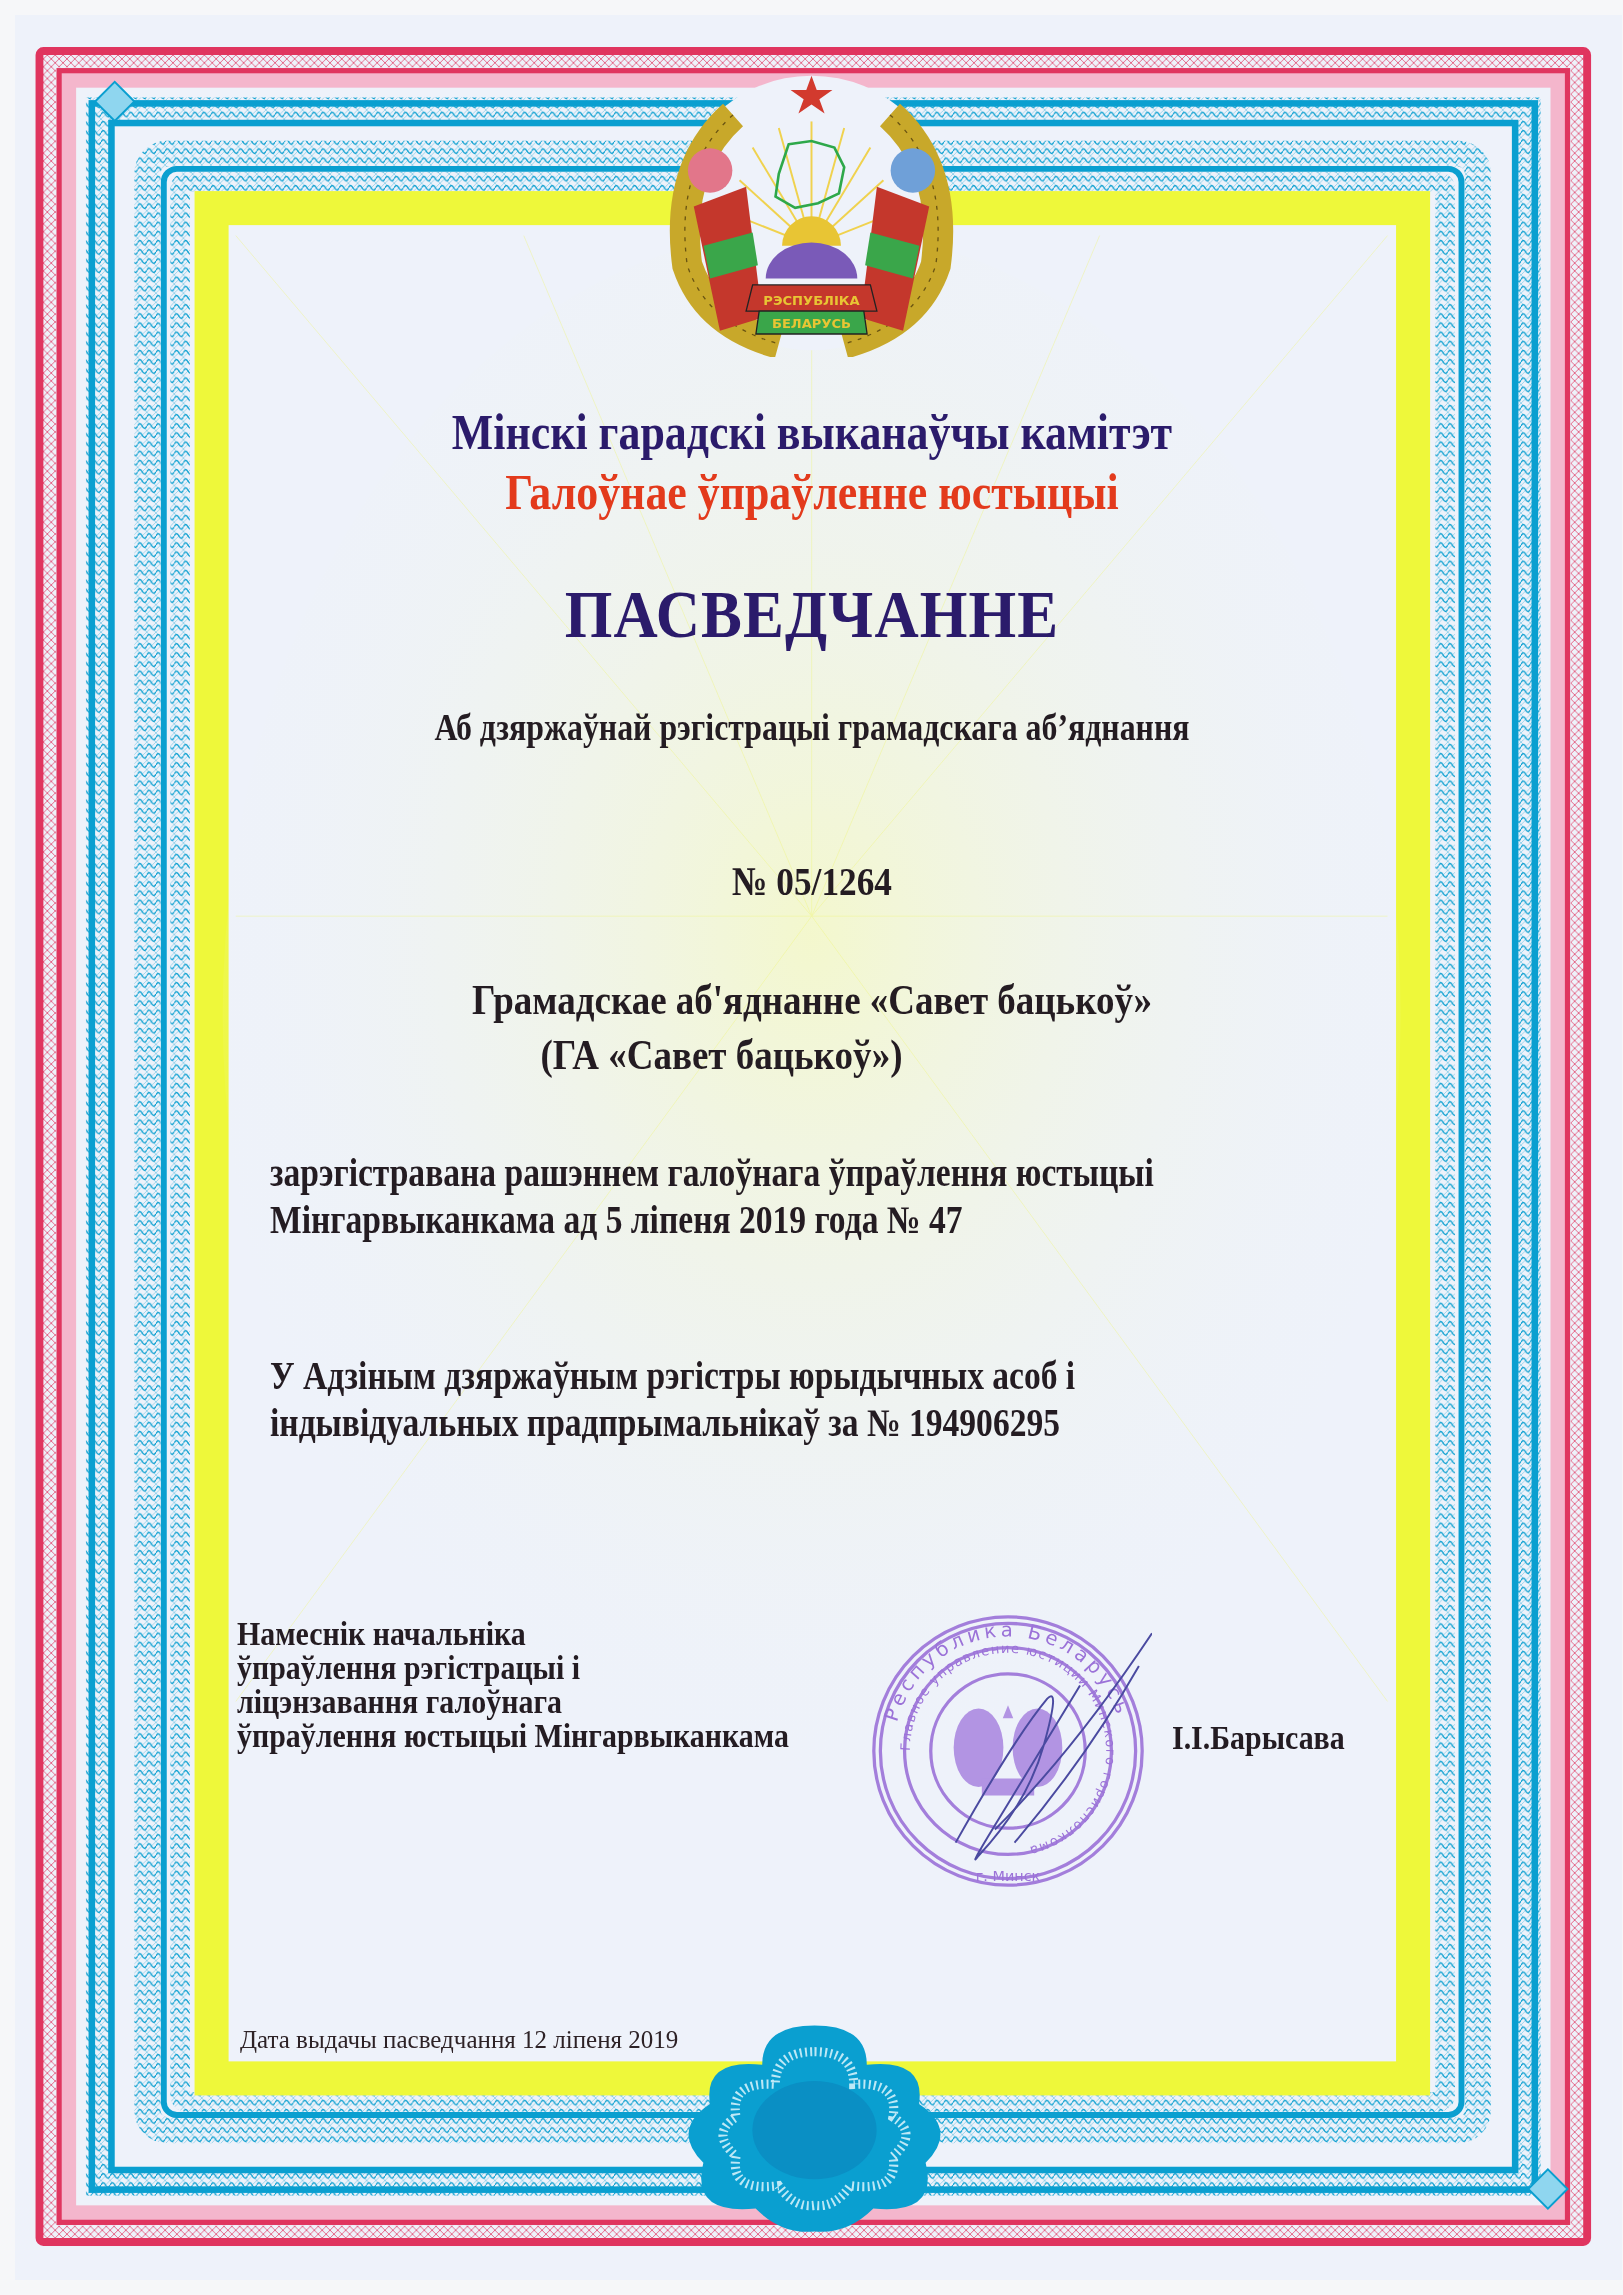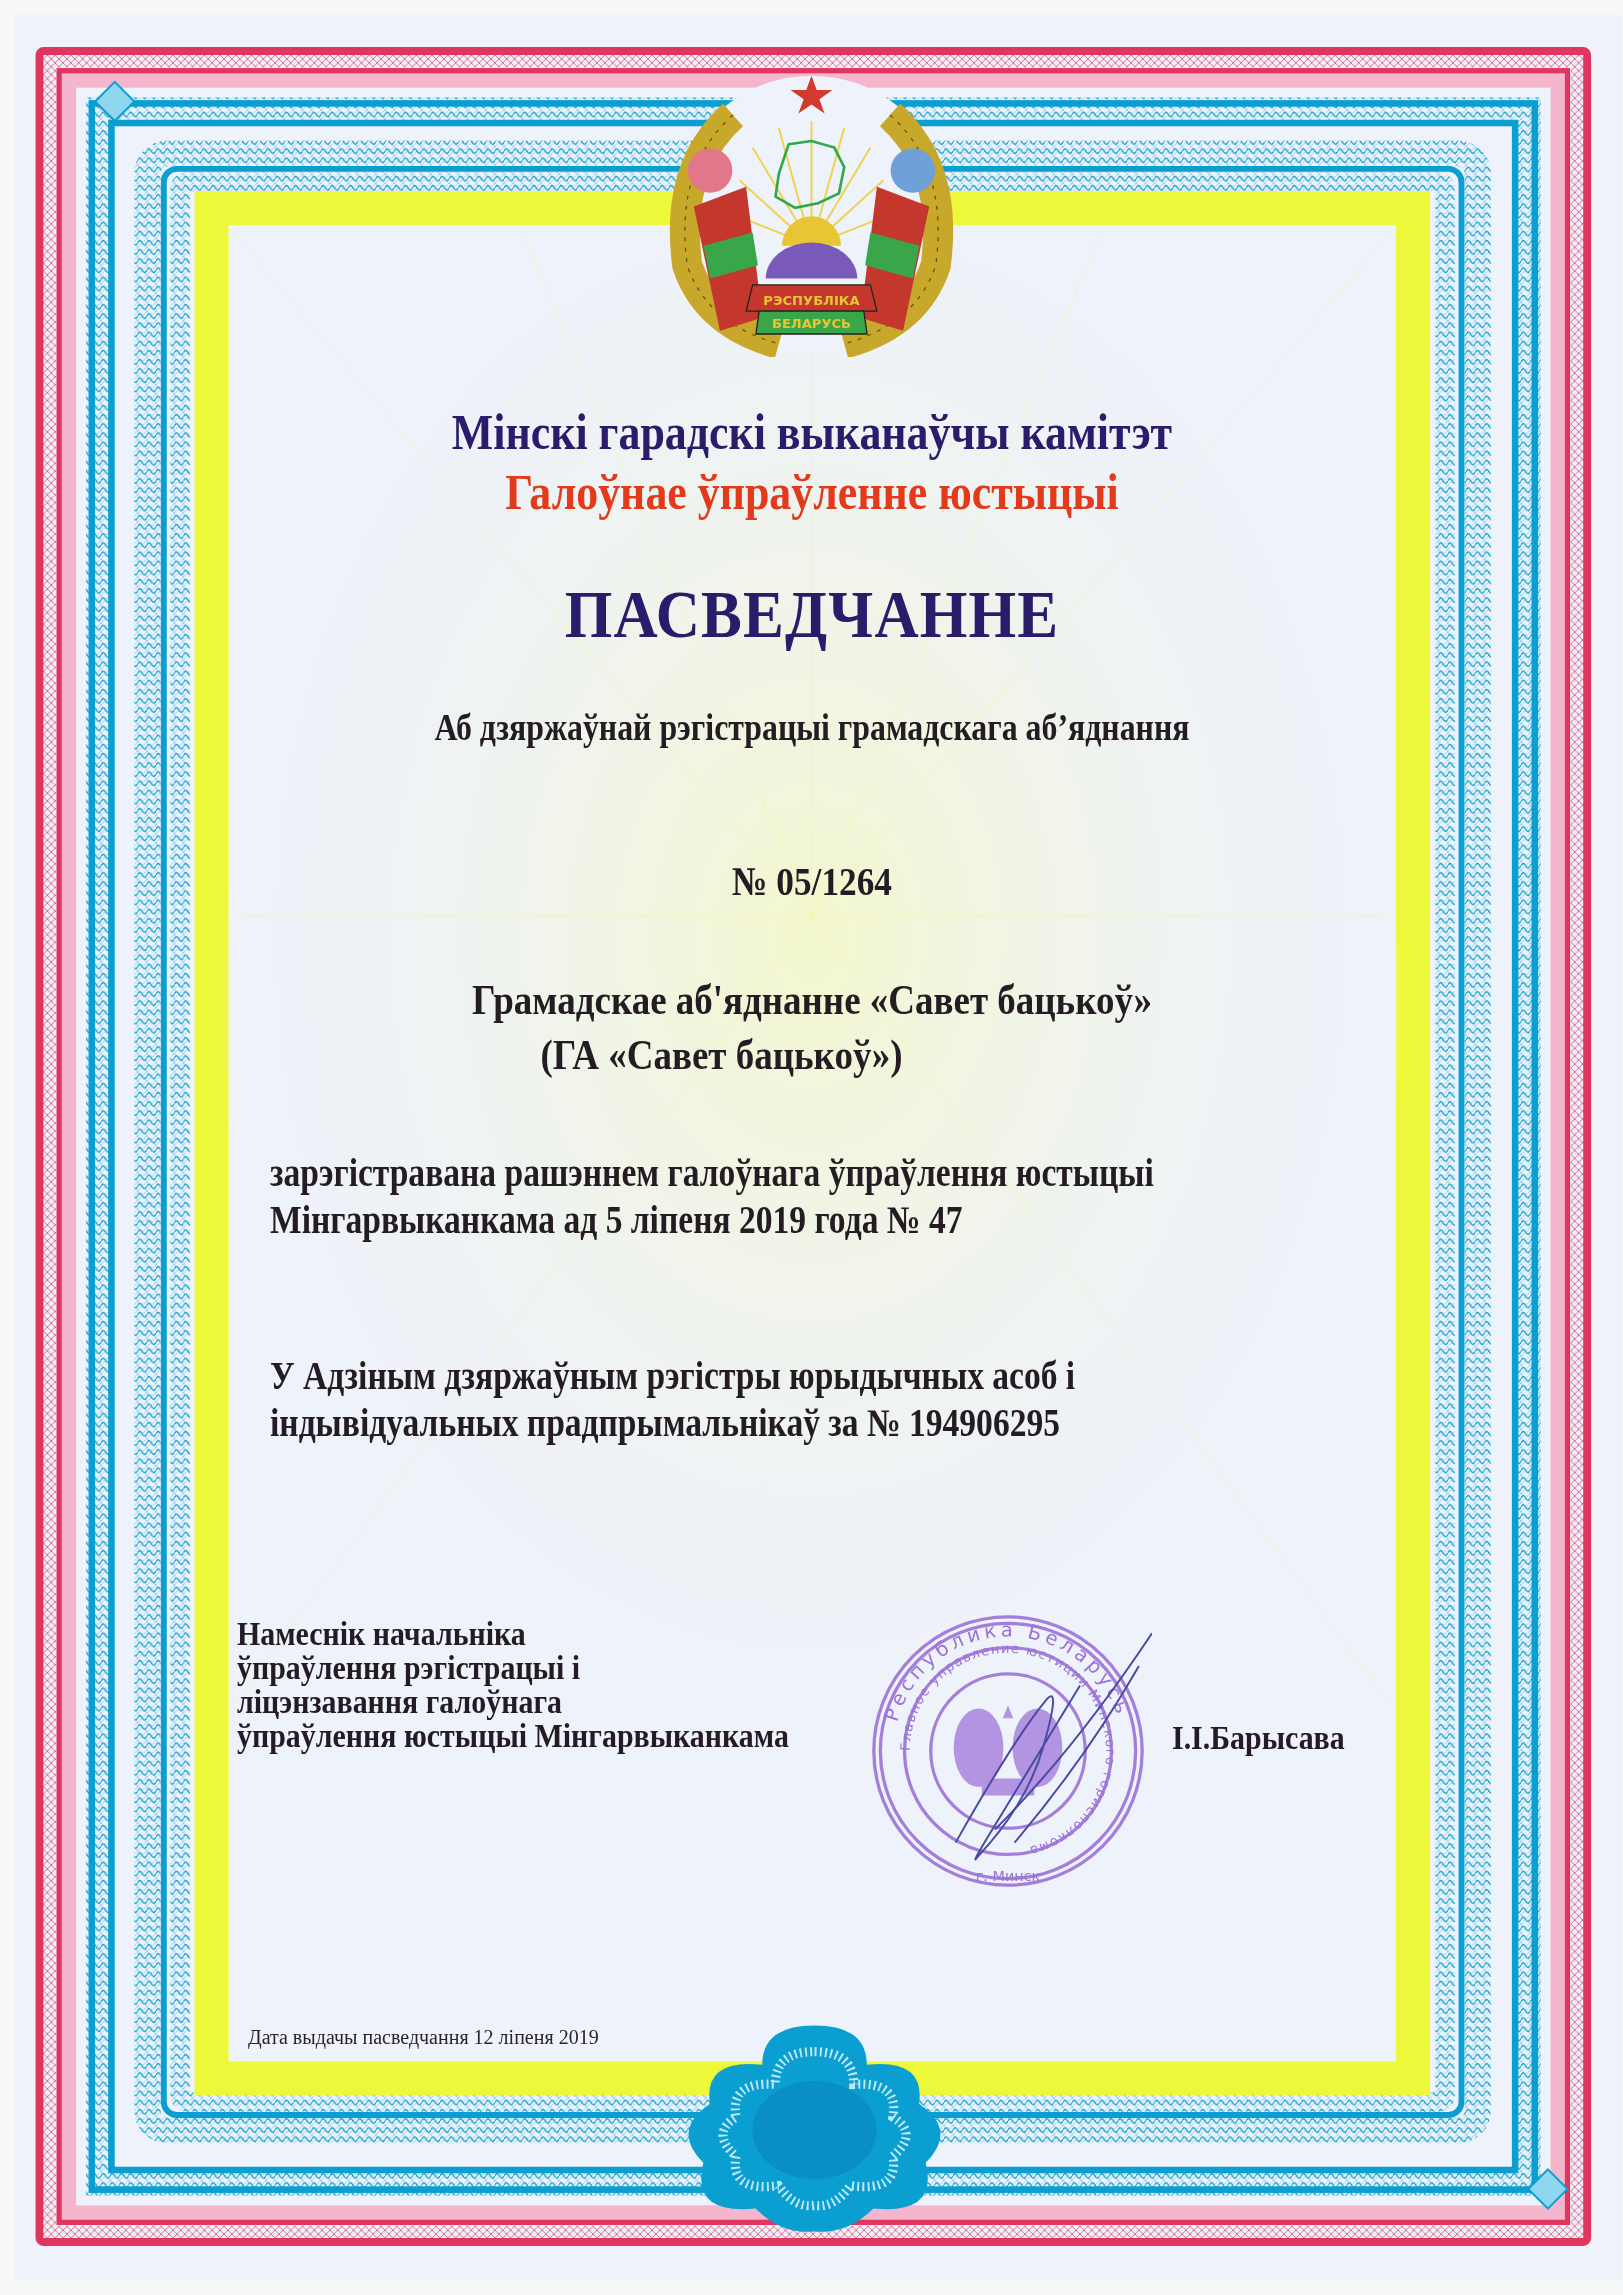--- a/index.html
+++ b/index.html
@@ -23,21 +23,21 @@
     .t-title { top: 575px; font-size: 68px; letter-spacing: 1.3px; transform: scaleX(0.9); }
     .t-sub { top: 706px; font-size: 37px; transform: scaleX(0.86); }
     .t-num { top: 857px; font-size: 41px; transform: scaleX(0.86); }
     .t-name { top: 975px; font-size: 43px; transform: scaleX(0.86); }
     .t-short { top: 1030px; font-size: 43px; transform: scaleX(0.86); left: 511px; }
     .para { left: 270px; font-size: 39px; line-height: 47px; transform-origin: left top; transform: scaleX(0.86); }
     .p1 { top: 1149px; }
     .p2 { top: 1352px; }
     .sig { left: 237px; top: 1617px; font-size: 34px; line-height: 34px; transform-origin: left top; transform: scaleX(0.88); }
     .signame { left: 1172px; top: 1719px; font-size: 34px; transform-origin: left top; transform: scaleX(0.88); }
-    .issue { left: 248px; top: 2026px; font-size: 20px; font-weight: normal; color: #2d2226; }
+    .issue { left: 240px; top: 2026px; font-size: 25px; font-weight: normal; color: #2d2226; }
     .emblem { position: absolute; left: 648px; top: 69px; width: 327px; height: 288px; }
     .stamp { position: absolute; left: 864px; top: 1607px; width: 288px; height: 288px; }
     .rosette { position: absolute; left: 651px; top: 2019px; width: 327px; height: 219px; }
   </style>
 </head>
 <body>
 
 <div class="paper"></div>
 
 <svg class="frame" width="1624" height="2295" viewBox="0 0 2481 3507">

